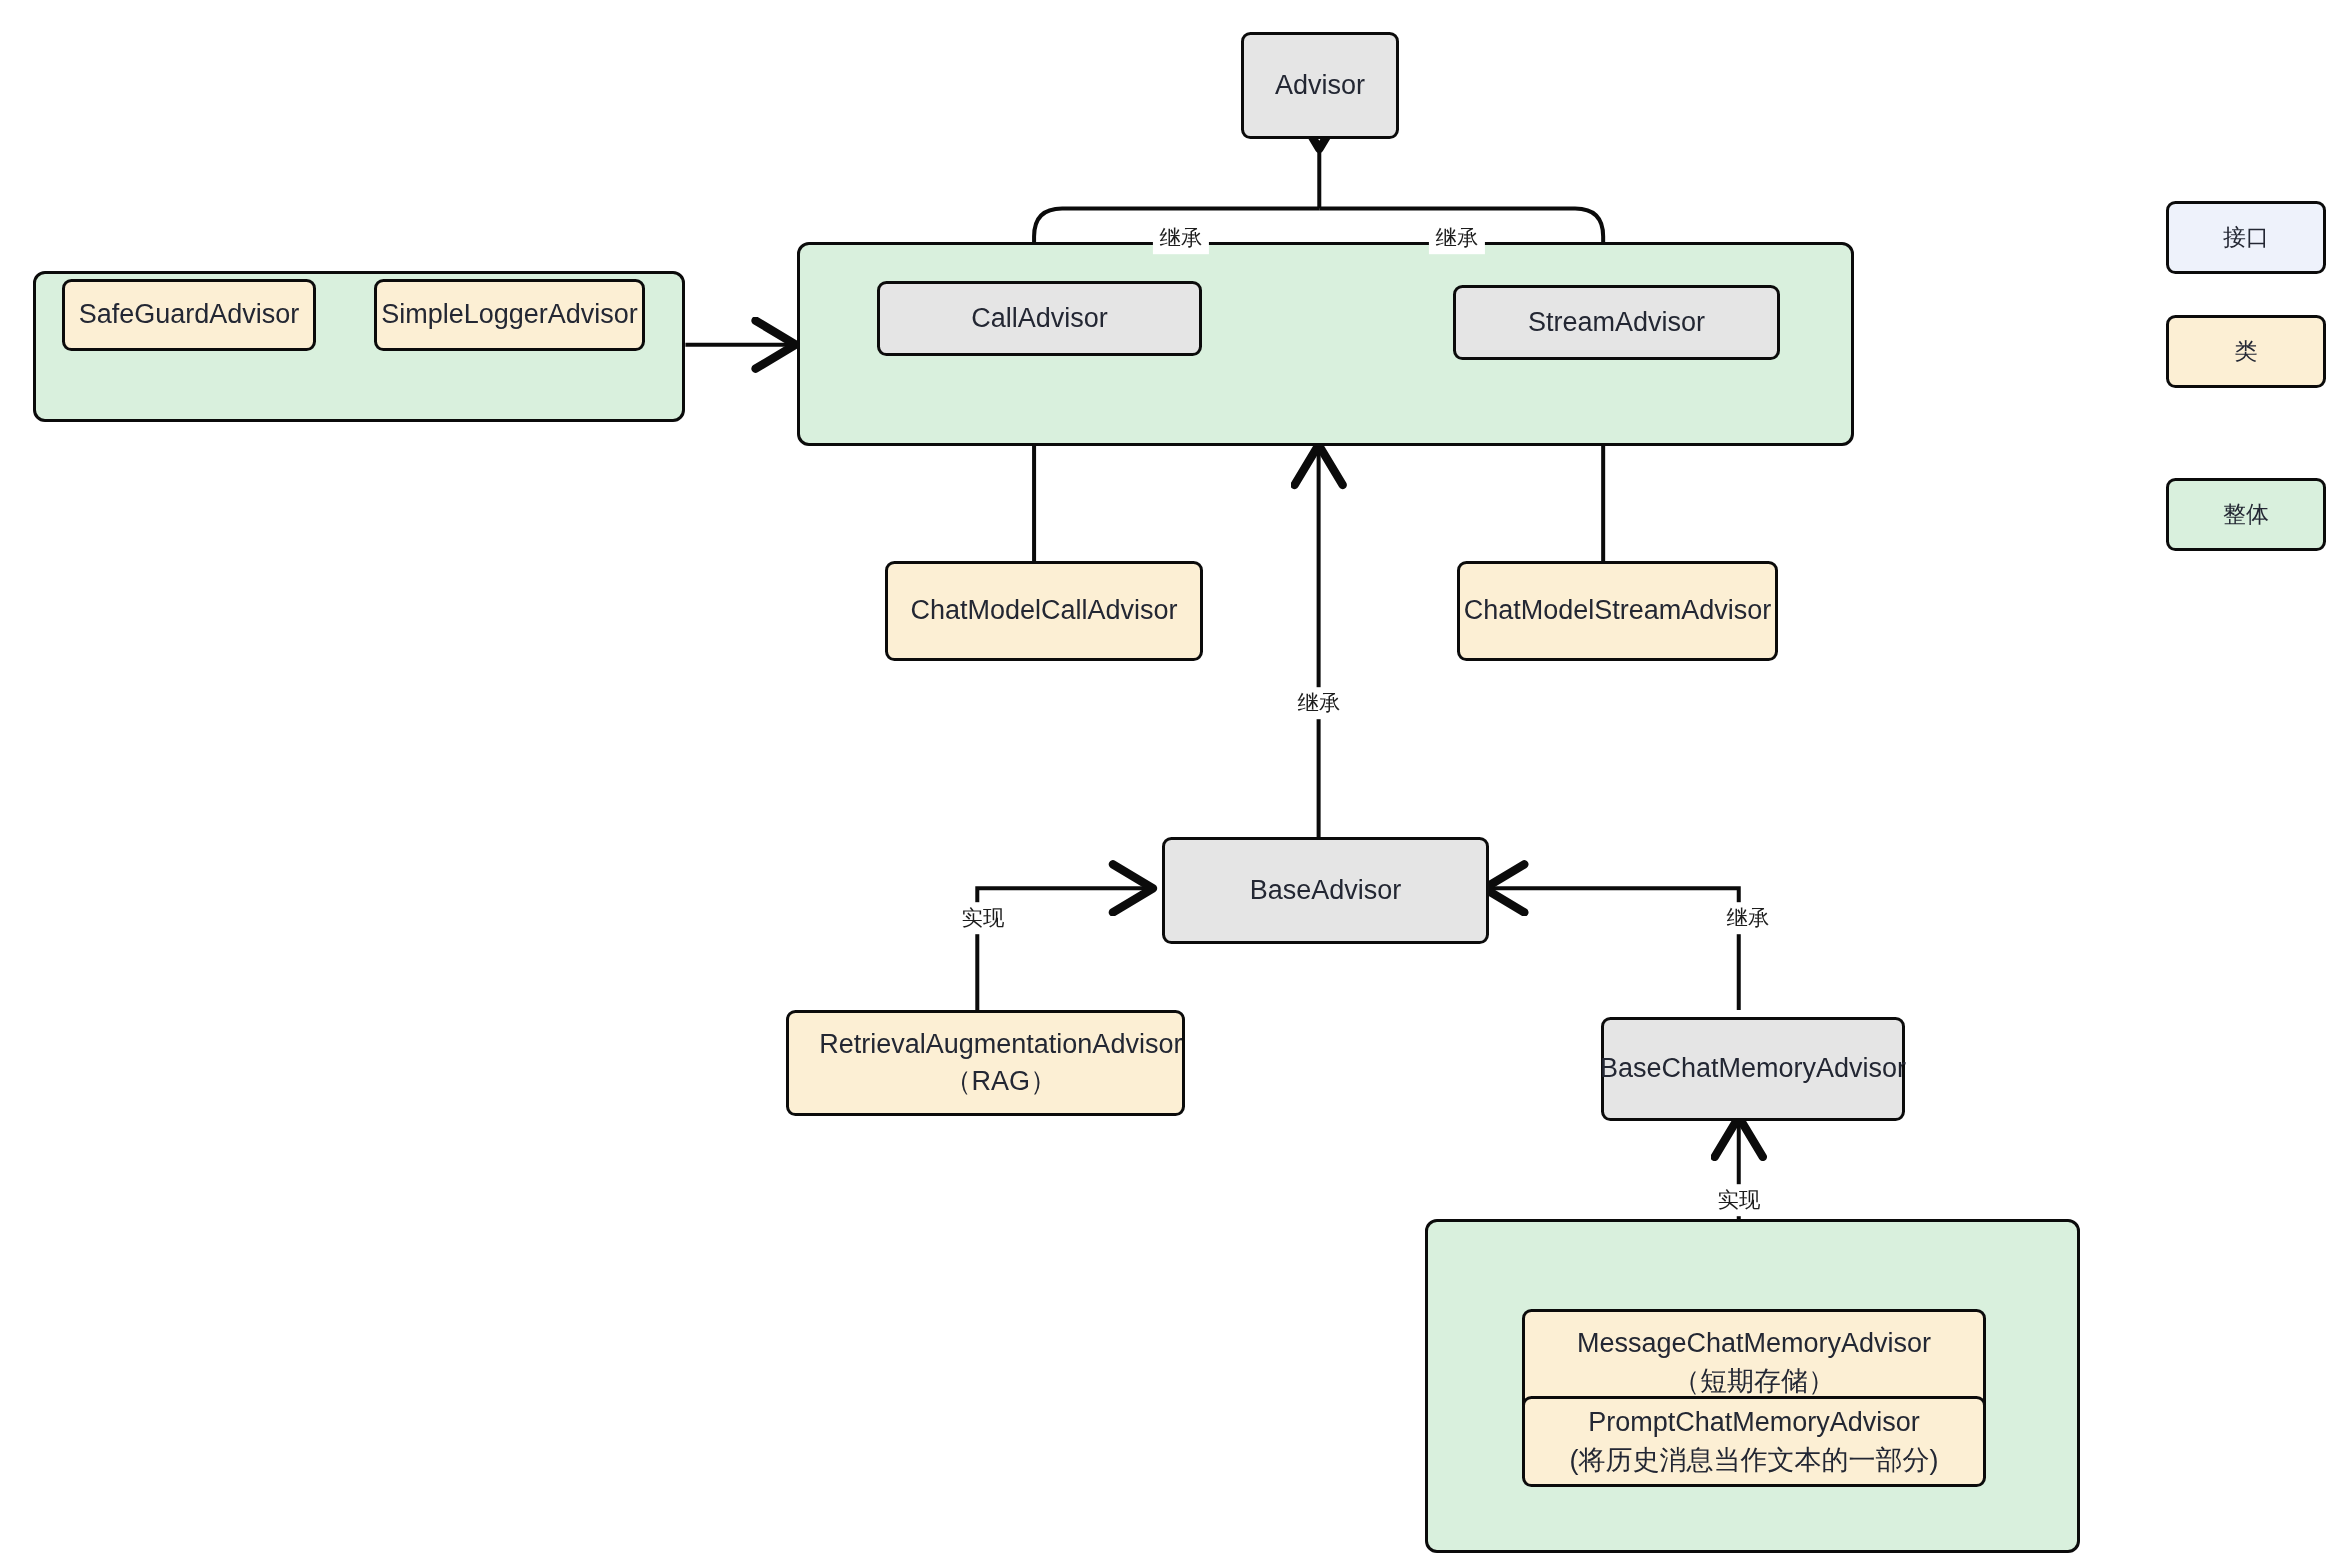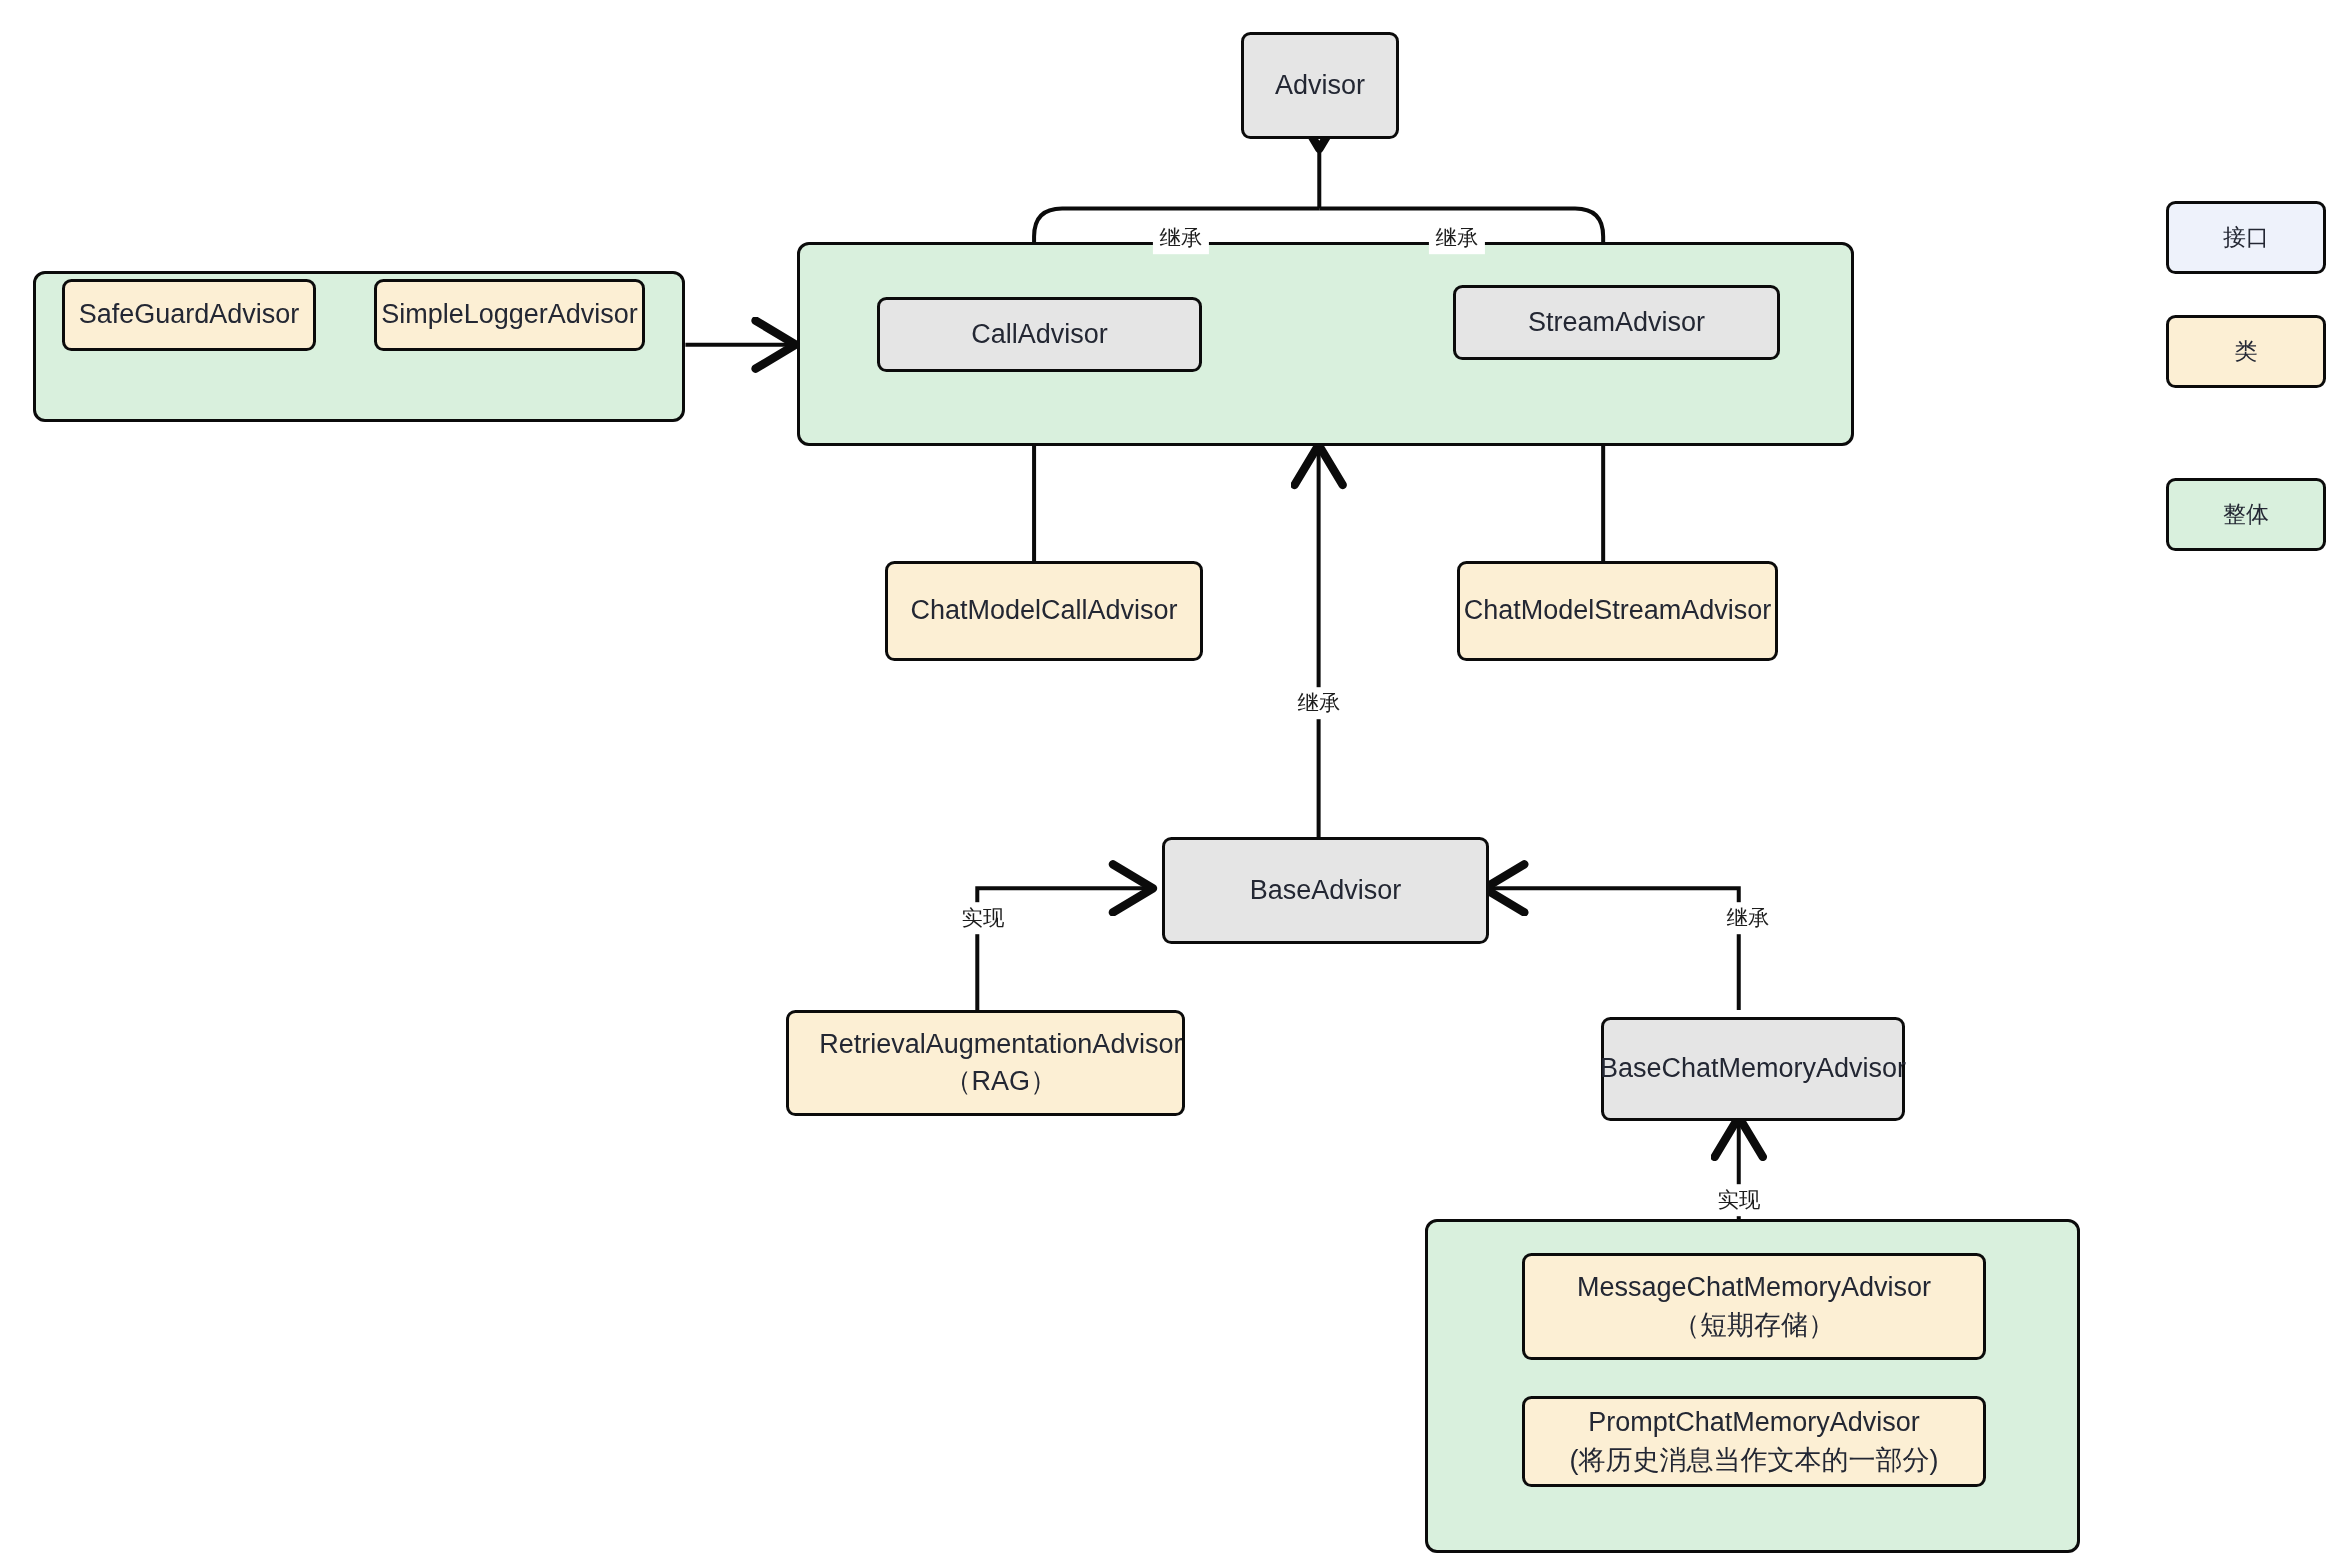--- a/index.html
+++ b/index.html
@@ -130,21 +130,21 @@
   </div>
 
   <div class="node klass" style="left:62px; top:279px; width:254px; height:72px;">
     <span class="nlabel">SafeGuardAdvisor</span>
   </div>
 
   <div class="node klass" style="left:374px; top:279px; width:271px; height:72px;">
     <span class="nlabel">SimpleLoggerAdvisor</span>
   </div>
 
-  <div class="node iface" style="left:877px; top:281px; width:325px; height:75px;margin-top:16px;">
+  <div class="node iface" style="left:877px; top:281px; width:325px; height:75px;">
     <span class="nlabel">CallAdvisor</span>
   </div>
 
   <div class="node iface" style="left:1453px; top:285px; width:327px; height:75px;">
     <span class="nlabel">StreamAdvisor</span>
   </div>
 
   <div class="node klass" style="left:885px; top:561px; width:318px; height:100px;">
     <span class="nlabel">ChatModelCallAdvisor</span>
   </div>
@@ -159,21 +159,21 @@
 
   <div class="node klass" style="left:786px; top:1010px; width:399px; height:106px; flex-direction:column;padding-left:40px;">
     <span class="nlabel">RetrievalAugmentationAdvisor</span>
     <span class="nlabel">（RAG）</span>
   </div>
 
   <div class="node iface" style="left:1601px; top:1017px; width:304px; height:104px;">
     <span class="nlabel">BaseChatMemoryAdvisor</span>
   </div>
 
-  <div class="node klass" style="left:1522px; top:1253px; width:464px; height:107px; flex-direction:column;">
+  <div class="node klass" style="left:1522px; top:1309px; width:464px; height:107px; flex-direction:column;">
     <span class="nlabel">MessageChatMemoryAdvisor</span>
     <span class="nlabel">（短期存储）</span>
   </div>
 
   <div class="node klass" style="left:1522px; top:1396px; width:464px; height:91px; flex-direction:column;">
     <span class="nlabel">PromptChatMemoryAdvisor</span>
     <span class="nlabel">(将历史消息当作文本的一部分)</span>
   </div>
 
   <div class="edge-label" style="left:1181px; top:210px;">继承</div>

